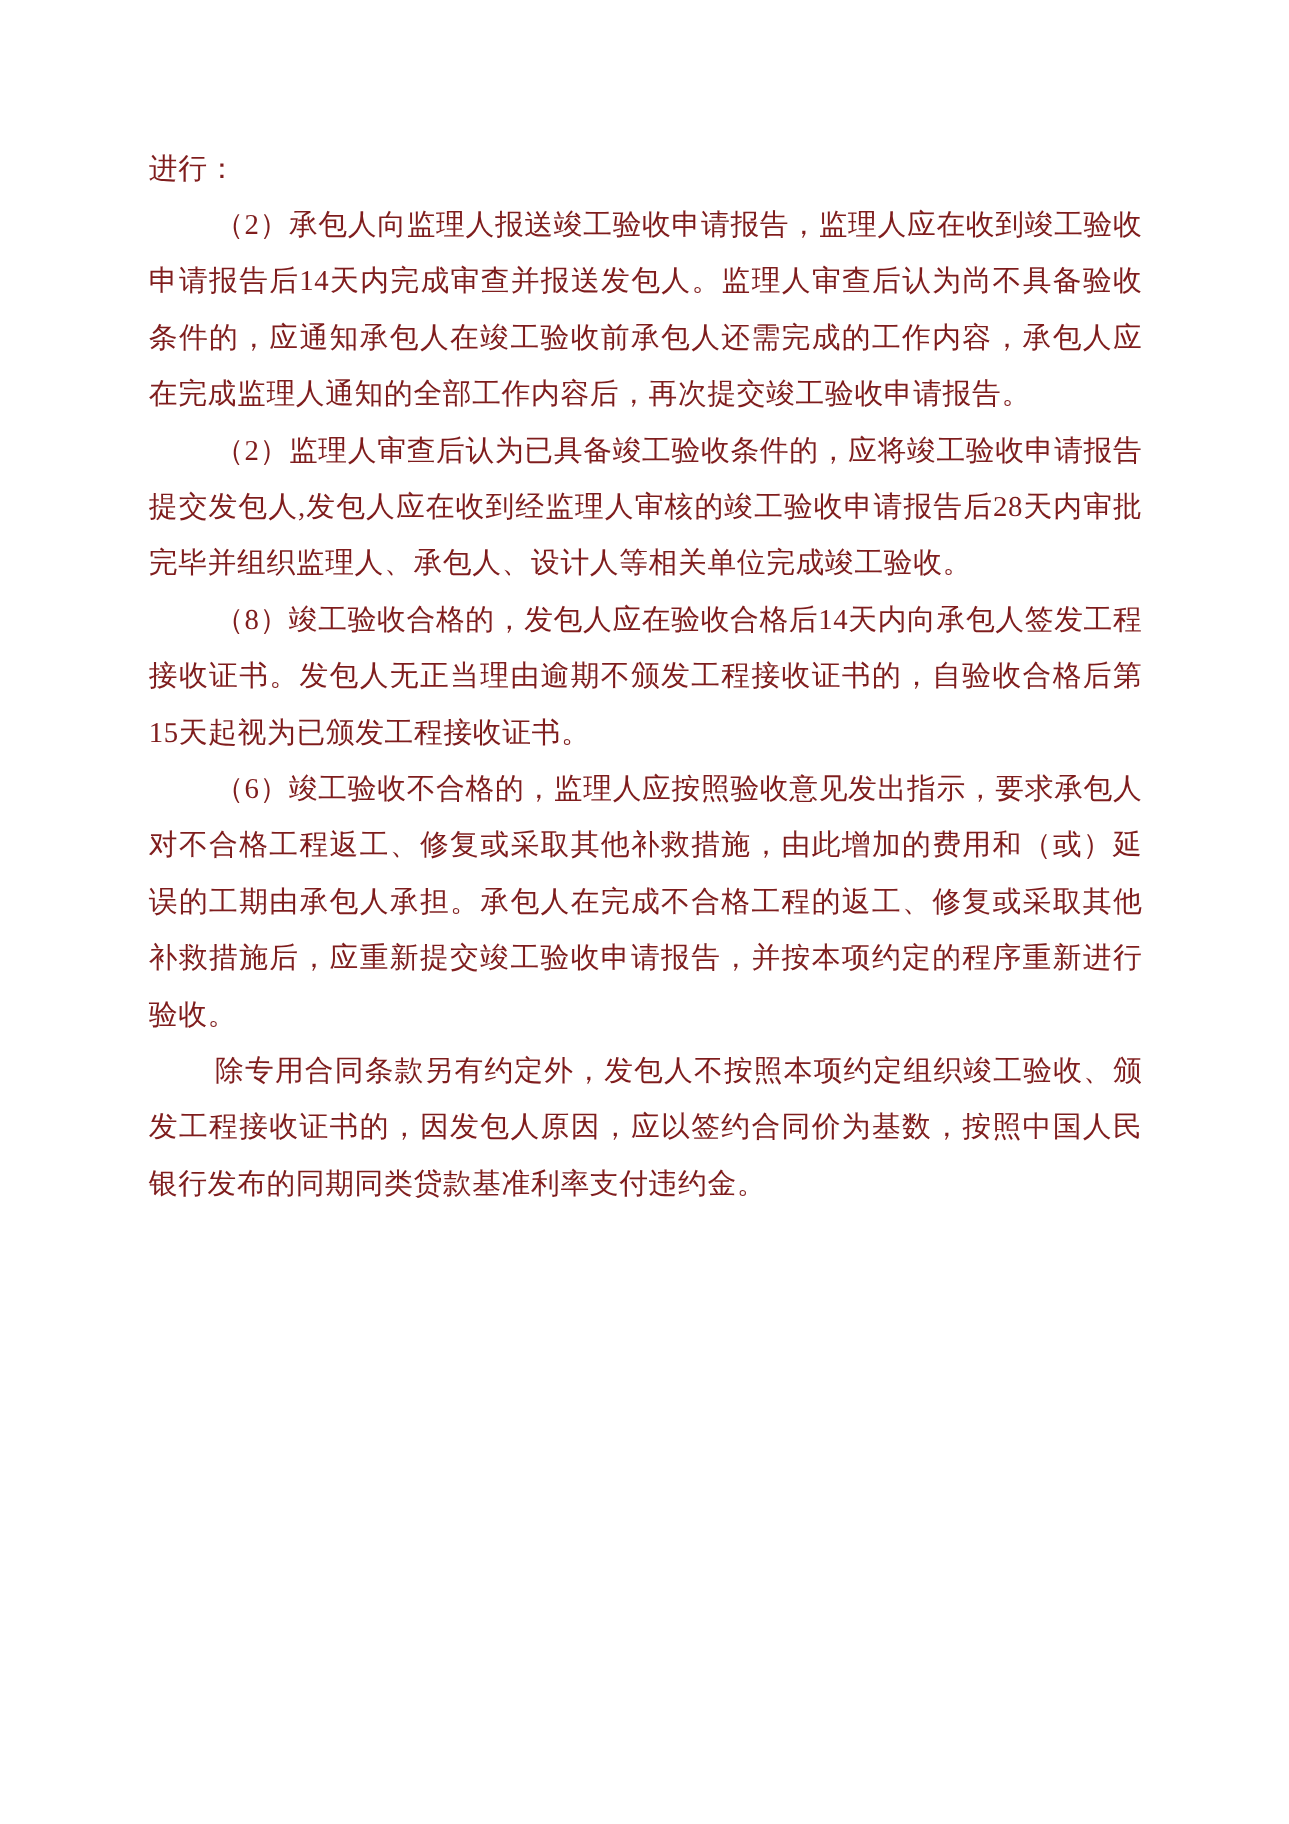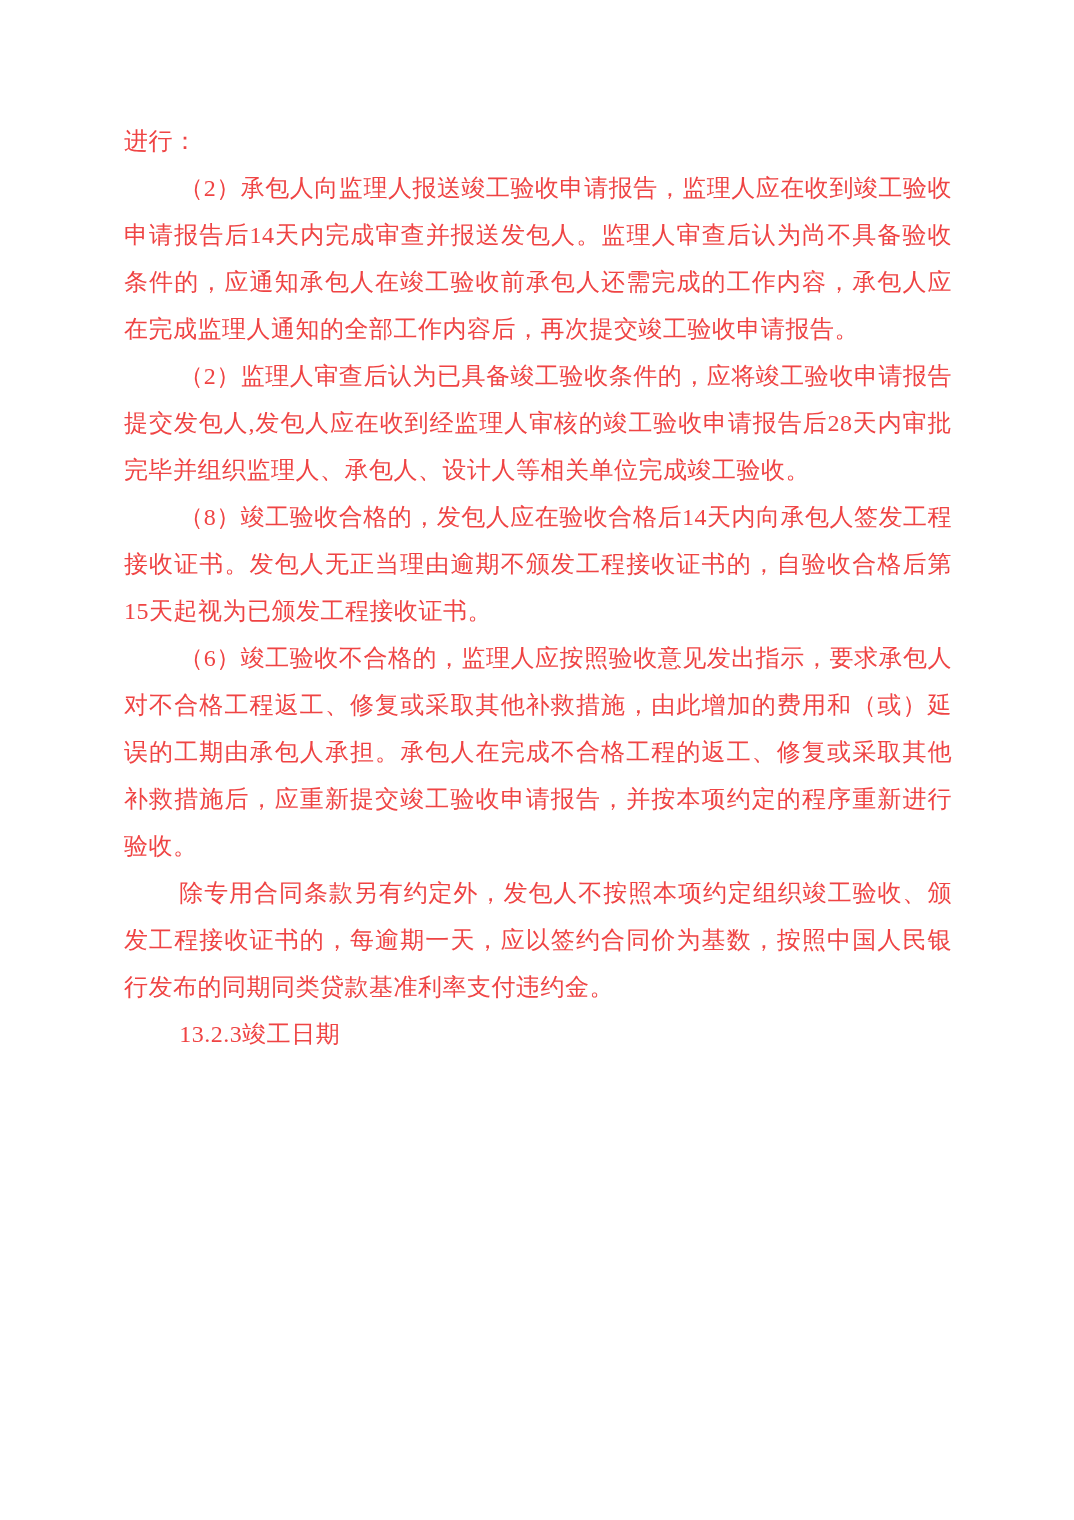--- a/index.html
+++ b/index.html
@@ -12,21 +12,21 @@
     width: 1074px;
     height: 1520px;
     background: #ffffff;
     overflow: hidden;
   }
   .doc-body {
     position: absolute;
     left: 124px;
     top: 118px;
     width: 828px;
-    color: #ef4444;
+    color: #7f1d1d;
     font-family: "Liberation Serif", "DejaVu Serif", serif;
     font-size: 24px;
     line-height: 47px;
     text-align: justify;
     letter-spacing: 0.5px;
   }
   .doc-body p {
     margin: 0;
     padding: 0;
   }
@@ -37,16 +37,15 @@
 </head>
 <body>
 
 <div class="page">
   <div class="doc-body">
     <p>进行：</p>
     <p class="indent">（2）承包人向监理人报送竣工验收申请报告，监理人应在收到竣工验收申请报告后14天内完成审查并报送发包人。监理人审查后认为尚不具备验收条件的，应通知承包人在竣工验收前承包人还需完成的工作内容，承包人应在完成监理人通知的全部工作内容后，再次提交竣工验收申请报告。</p>
     <p class="indent">（2）监理人审查后认为已具备竣工验收条件的，应将竣工验收申请报告提交发包人,发包人应在收到经监理人审核的竣工验收申请报告后28天内审批完毕并组织监理人、承包人、设计人等相关单位完成竣工验收。</p>
     <p class="indent">（8）竣工验收合格的，发包人应在验收合格后14天内向承包人签发工程接收证书。发包人无正当理由逾期不颁发工程接收证书的，自验收合格后第15天起视为已颁发工程接收证书。</p>
     <p class="indent">（6）竣工验收不合格的，监理人应按照验收意见发出指示，要求承包人对不合格工程返工、修复或采取其他补救措施，由此增加的费用和（或）延误的工期由承包人承担。承包人在完成不合格工程的返工、修复或采取其他补救措施后，应重新提交竣工验收申请报告，并按本项约定的程序重新进行验收。</p>
-    <p class="indent">除专用合同条款另有约定外，发包人不按照本项约定组织竣工验收、颁发工程接收证书的，每逾期一天，应以签约合同价为基数，按照中国人民银行发布的同期同类贷款基准利率支付违约金。</p>
-    <p class="indent">13.2.3竣工日期</p>
+    <p class="indent">除专用合同条款另有约定外，发包人不按照本项约定组织竣工验收、颁发工程接收证书的，因发包人原因，应以签约合同价为基数，按照中国人民银行发布的同期同类贷款基准利率支付违约金。</p>
   </div>
 </div>
 
 </body></html>

